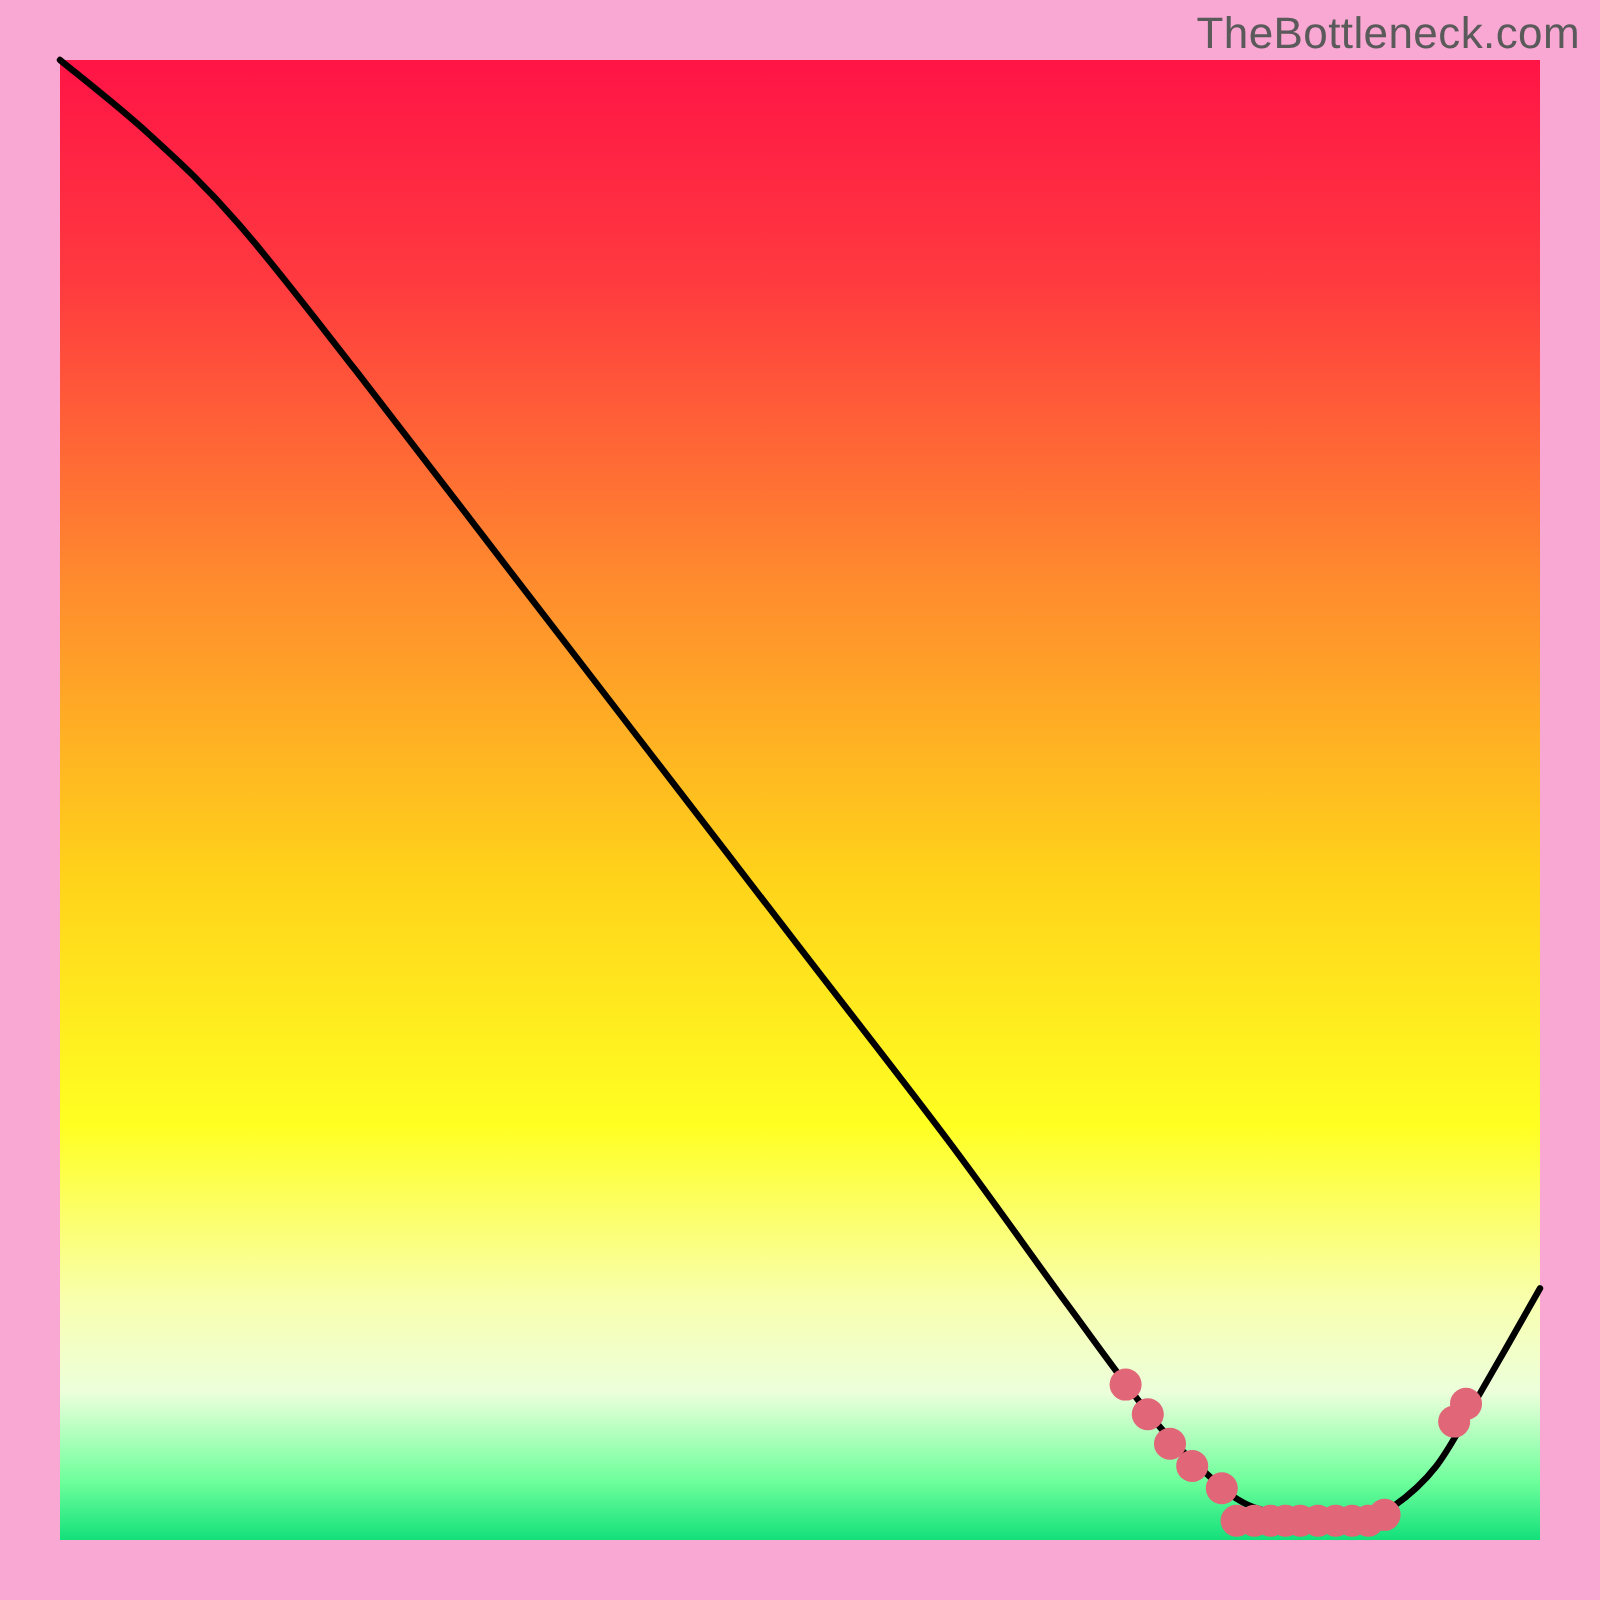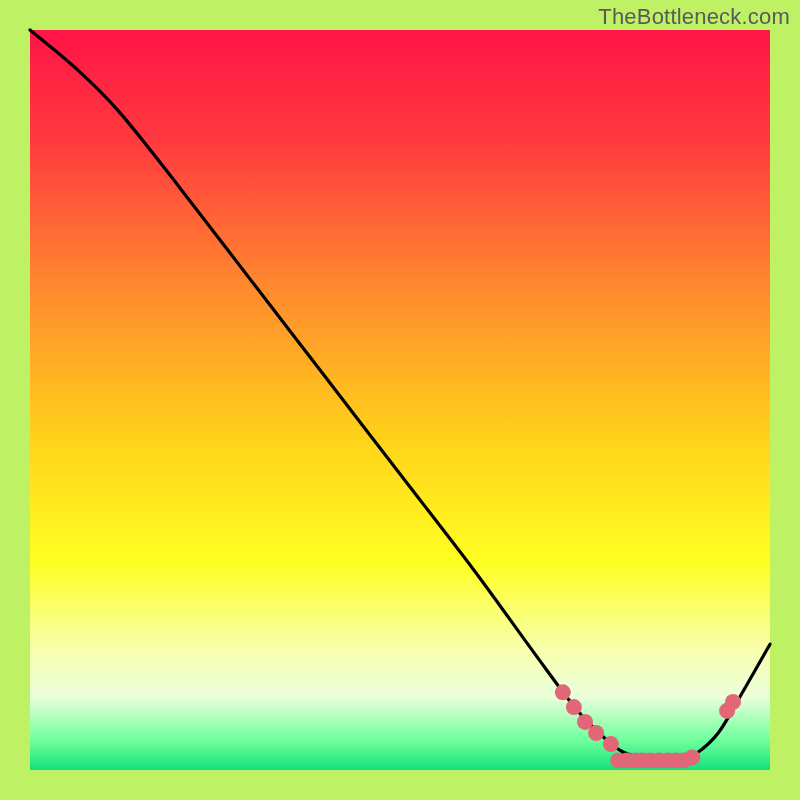--- a/index.html
+++ b/index.html
@@ -8,21 +8,21 @@
     width: 800px;
     height: 800px;
     background: #000;
     overflow: hidden;
     font-family: Arial, Helvetica, sans-serif;
   }
   .frame {
     position: relative;
     width: 800px;
     height: 800px;
-    background: #bef264;
+    background: #f9a8d4;
   }
   .watermark {
     position: absolute;
     top: 4px;
     right: 10px;
     color: #5a5a5a;
     font-size: 22px;
     font-weight: 500;
     letter-spacing: 0.2px;
     z-index: 3;

